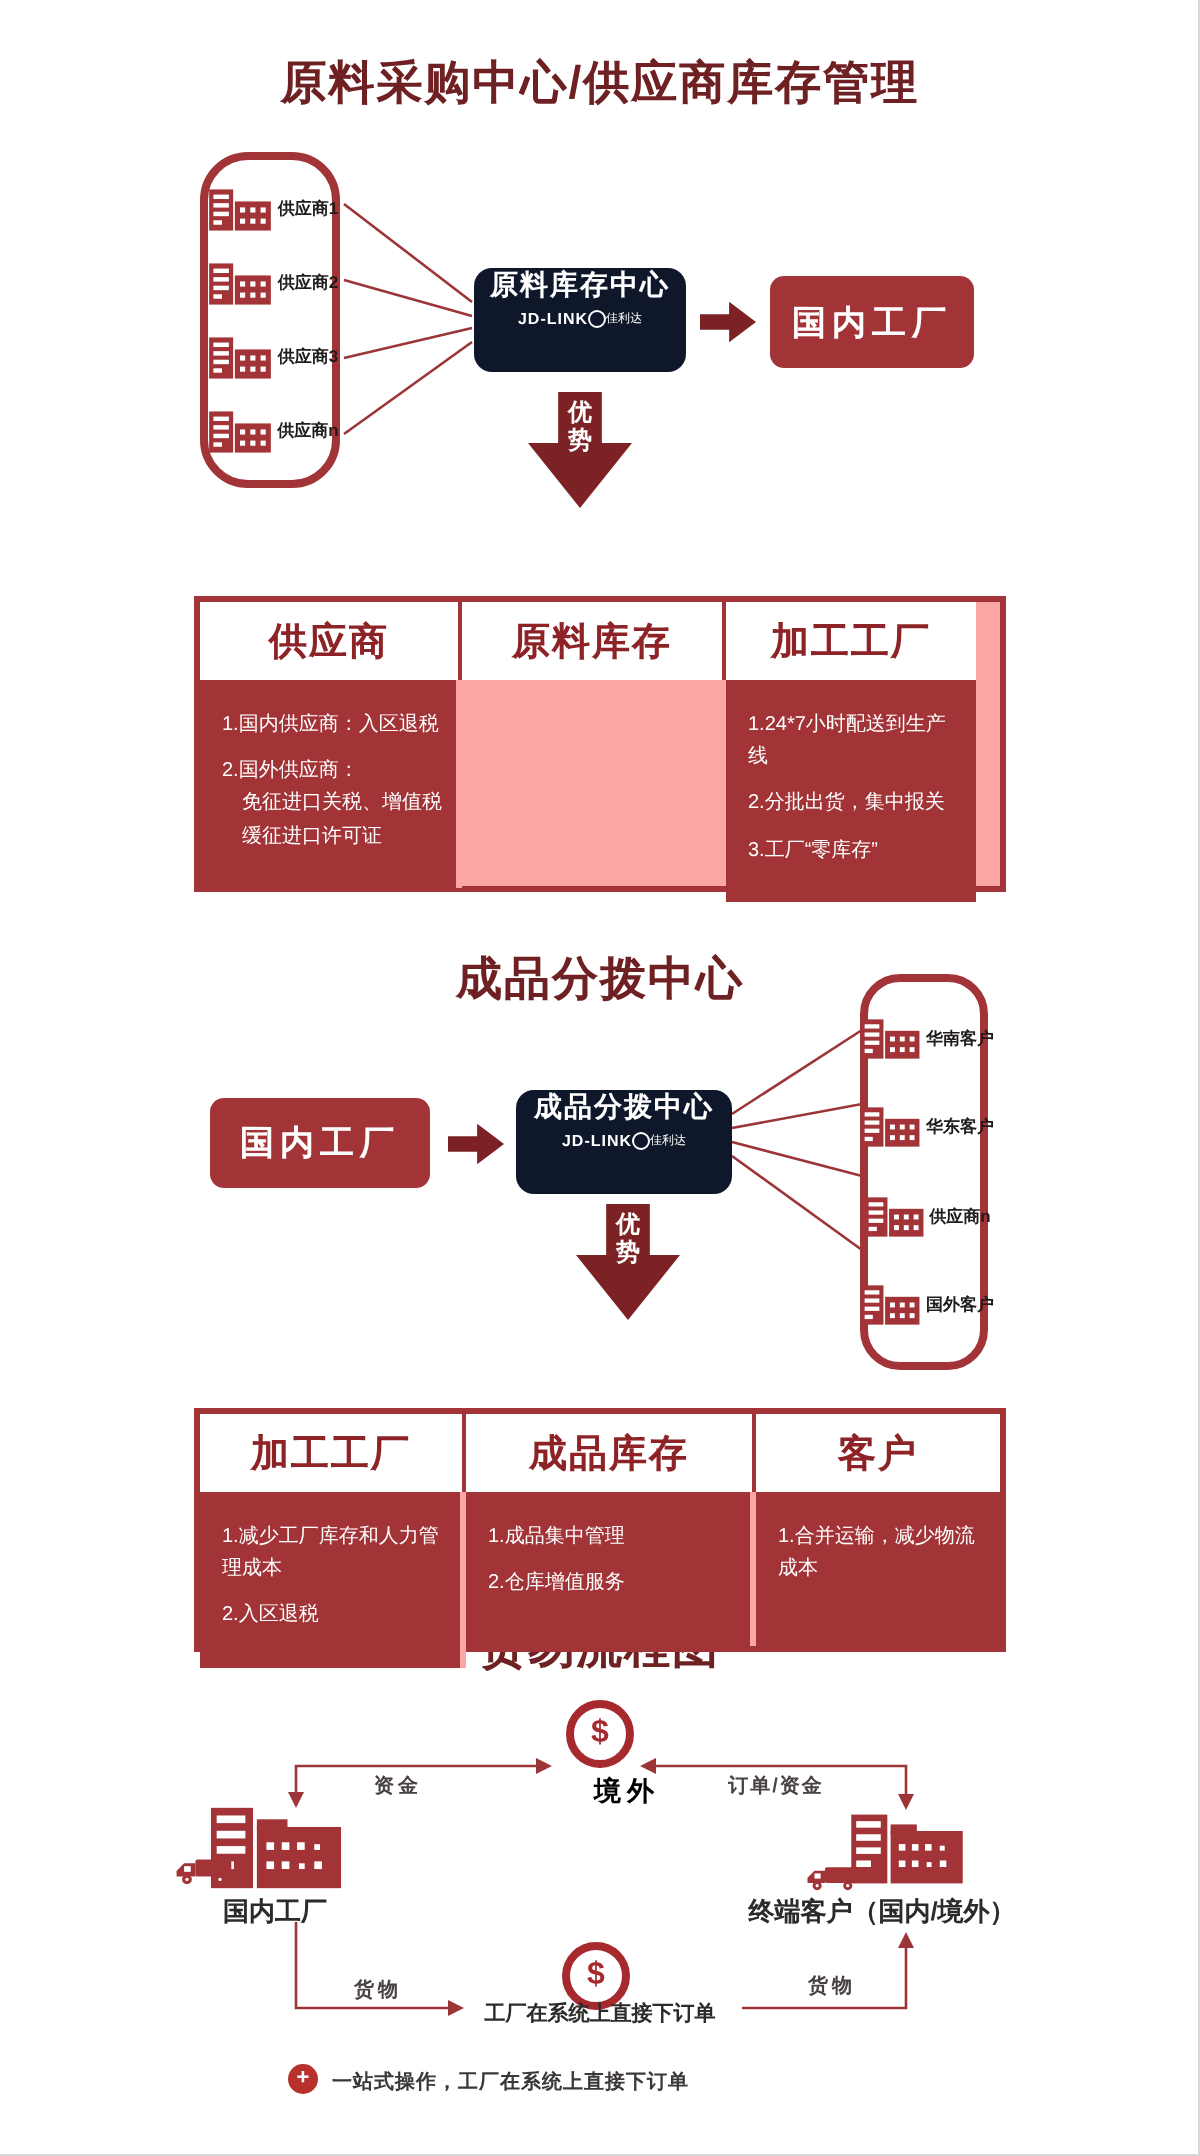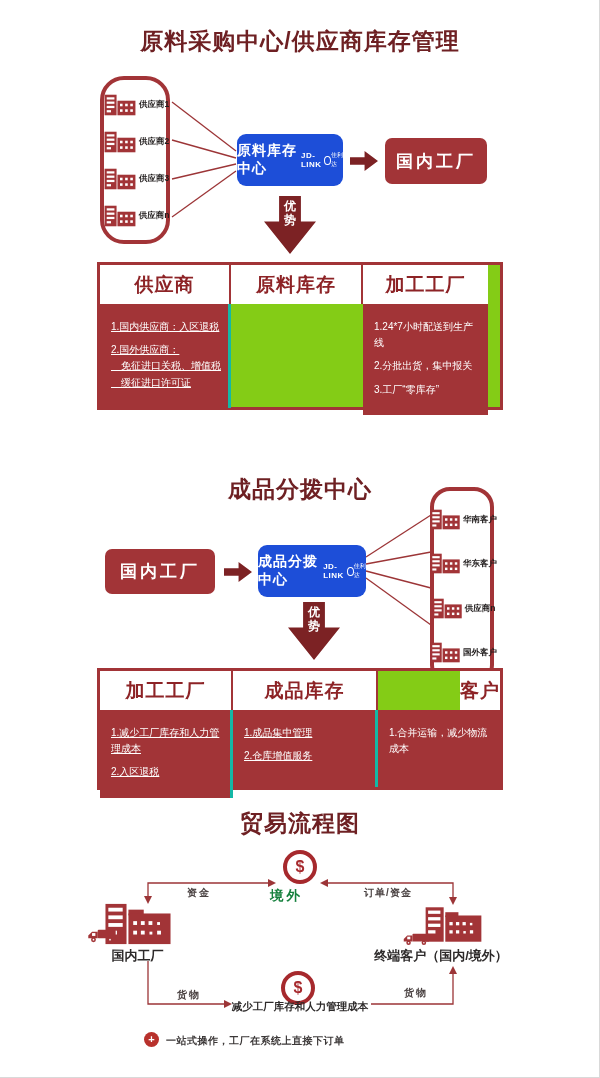--- a/index.html
+++ b/index.html
@@ -20,22 +20,22 @@
   .entity-group{
     border:4px solid #a23437;border-radius:24px;background:#fff;
     display:flex;flex-direction:column;justify-content:space-around;align-items:center;
     padding:6px 0;box-sizing:border-box;z-index:1;
   }
   .entity-item{display:flex;flex-direction:row;align-items:center;}
   .entity-label{font-size:8.5px;font-weight:bold;color:#201c1c;margin-top:1px;white-space:nowrap;}
 
   
   .red-node{
-    background:#1d4ed8;border-radius:9px;color:#fff;z-index:1;
-    display:flex;flex-direction:row;align-items:center;justify-content:center;gap:3px;box-sizing:border-box;
+    background:#0f172a;border-radius:9px;color:#fff;z-index:1;
+    display:flex;flex-direction:column;align-items:center;gap:3px;box-sizing:border-box;
   }
   .node-title{font-size:14px;font-weight:bold;letter-spacing:1px;}
   .logo-row{display:flex;align-items:center;gap:0;}
   .logo-brand{font-size:8px;font-weight:bold;letter-spacing:.5px;}
   .logo-ring{width:9px;height:9px;border:1.6px solid #fff;border-radius:50%;box-sizing:border-box;}
   .logo-suffix{font-size:6px;}
   .red-box{
     background:#a23437;border-radius:7px;color:#fff;font-size:17px;font-weight:bold;letter-spacing:3px;
     display:flex;align-items:center;justify-content:center;z-index:1;box-sizing:border-box;
   }
@@ -46,42 +46,42 @@
     clip-path:polygon(0 34%,52% 34%,52% 8%,100% 50%,52% 92%,52% 66%,0 66%);
   }
   .adv-arrow{
     width:52px;height:58px;background:#7c2224;color:#fff;z-index:1;
     clip-path:polygon(29% 0,71% 0,71% 44%,100% 44%,50% 100%,0 44%,29% 44%);
     display:flex;justify-content:center;padding-top:4px;box-sizing:border-box;
   }
   .adv-label{width:13px;font-size:12px;font-weight:bold;line-height:13.5px;word-break:break-all;text-align:center;}
 
   
-  .adv-table{display:flex;border:3px solid #a23437;background:#84cc16;box-sizing:border-box;z-index:1;}
+  .adv-table{display:flex;border:3px solid #a23437;background:#fca5a5;box-sizing:border-box;z-index:1;margin-top:36px;}
   .adv-col{display:flex;flex-direction:column;box-sizing:border-box;}
   .adv-col .hd{
     background:#fff;color:#8d2326;font-size:19px;font-weight:bold;text-align:center;
     padding:7px 0 6px;box-sizing:border-box;letter-spacing:1px;
   }
   .adv-col:not(:last-child) .hd{border-right:2px solid #a23437;}
   .adv-col .bd{background:#a23437;color:#fff;font-size:10px;line-height:1.62;padding:15px 7px 10px 11px;flex:1;box-sizing:border-box;}
-  .adv-col:not(:last-child) .bd{border-right:3px solid #14b8a6;text-decoration:underline;}
+  .adv-col:not(:last-child) .bd{border-right:3px solid #fca5a5;}
   .bd .item{white-space:pre-line;margin-bottom:7px;}
   .t1 .adv-col:nth-child(1){width:131px;} .t1 .adv-col:nth-child(2){width:132px;} .t1 .adv-col:nth-child(3){width:125px;}
-  .t2 .adv-col:nth-child(1){width:133px;} .t2 .adv-col:nth-child(2){width:145px;} .t2 .adv-col:nth-child(3){width:122px;align-items:flex-end;}
+  .t2 .adv-col:nth-child(1){width:133px;} .t2 .adv-col:nth-child(2){width:145px;} .t2 .adv-col:nth-child(3){width:122px;}
 
   
   .dollar-circle{
     width:34px;height:34px;border-radius:50%;border:4.5px solid #a6292d;background:#fff;box-sizing:border-box;
     display:flex;align-items:center;justify-content:center;
     font-size:16px;font-weight:bold;color:#a6292d;z-index:1;
   }
   .flow-label{font-size:10px;font-weight:bold;color:#4a4242;letter-spacing:2px;text-align:center;z-index:1;}
   .entity-label-lg{font-size:13px;font-weight:bold;color:#2d2a2a;text-align:center;white-space:nowrap;z-index:1;}
-  .overseas{font-size:13.5px;font-weight:bold;color:#15803d;letter-spacing:3px;text-align:left;z-index:1;}
+  .overseas{font-size:13.5px;font-weight:bold;color:#000000;letter-spacing:3px;text-align:right;z-index:1;}
   .bonded{font-size:10.5px;font-weight:bold;color:#2d2a2a;text-align:center;white-space:nowrap;z-index:1;}
   .plus-icon{
     width:15px;height:15px;border-radius:50%;background:#b8312c;color:#fff;
     display:flex;align-items:center;justify-content:center;font-size:11px;font-weight:bold;line-height:1;z-index:1;
   }
   .footnote{font-size:10px;font-weight:bold;color:#3c3838;letter-spacing:.5px;z-index:1;}
 </style>
 </head>
 <body>
 
@@ -447,21 +447,21 @@
       </g>
     <rect x="6" y="7.5" width="3.5" height="3" fill="#fff"></rect>
       <circle cx="7.5" cy="14.5" r="0.9" fill="#fff"></circle>
       <circle cx="25" cy="14.5" r="0.9" fill="#fff"></circle>
   </svg>
   <div class="abs entity-label-lg" style="left:360px;top:947px;width:162px;">终端客户（国内/境外）</div>
 
   <div class="abs dollar-circle" style="left:281px;top:971px;">
     <span>$</span>
   </div>
-  <div class="abs bonded" style="left:225px;top:1000px;width:150px;">减少工厂库存和人力管理成本</div>
+  <div class="abs bonded" style="left:225px;top:1000px;width:150px;">工厂在系统上直接下订单</div>
 
   <div class="abs flow-label" style="left:166px;top:988px;width:46px;">货物</div>
   <div class="abs flow-label" style="left:393px;top:986px;width:46px;">货物</div>
 
   <div class="abs plus-icon" style="left:144px;top:1032px;">
     <span>+</span>
   </div>
   <div class="abs footnote" style="left:166px;top:1034px;">一站式操作，工厂在系统上直接下订单</div>
 
 </div>

